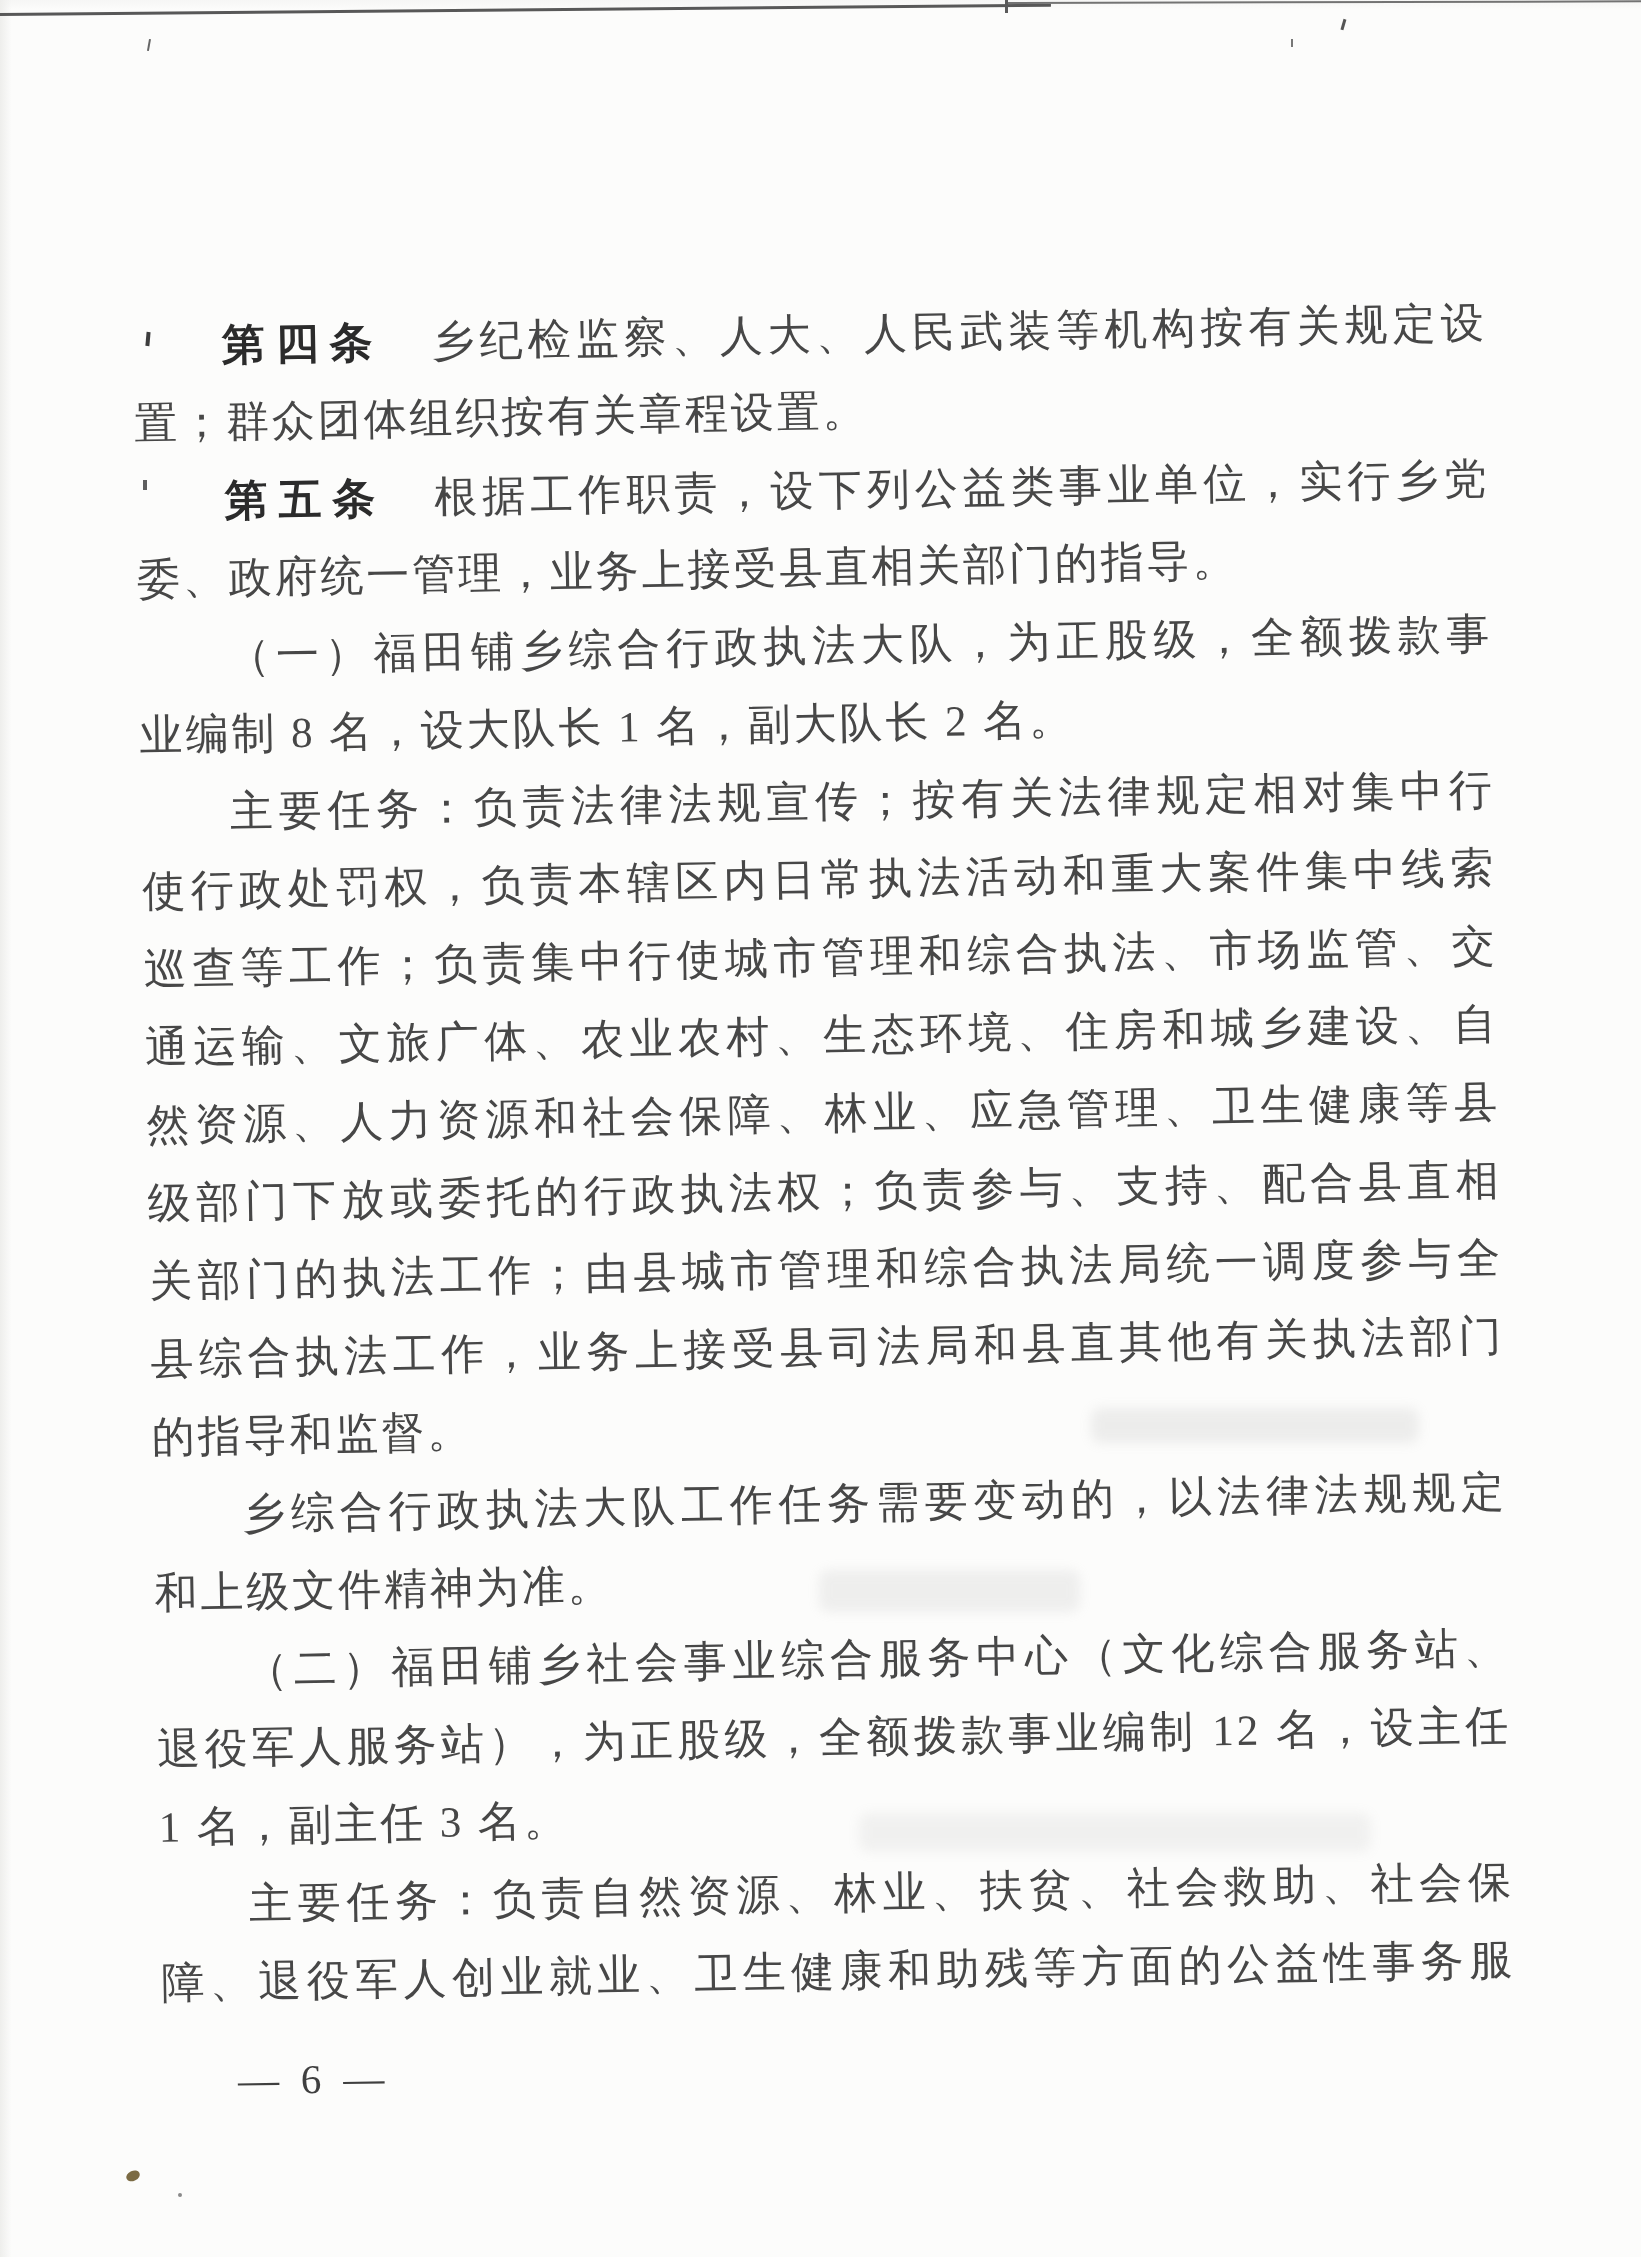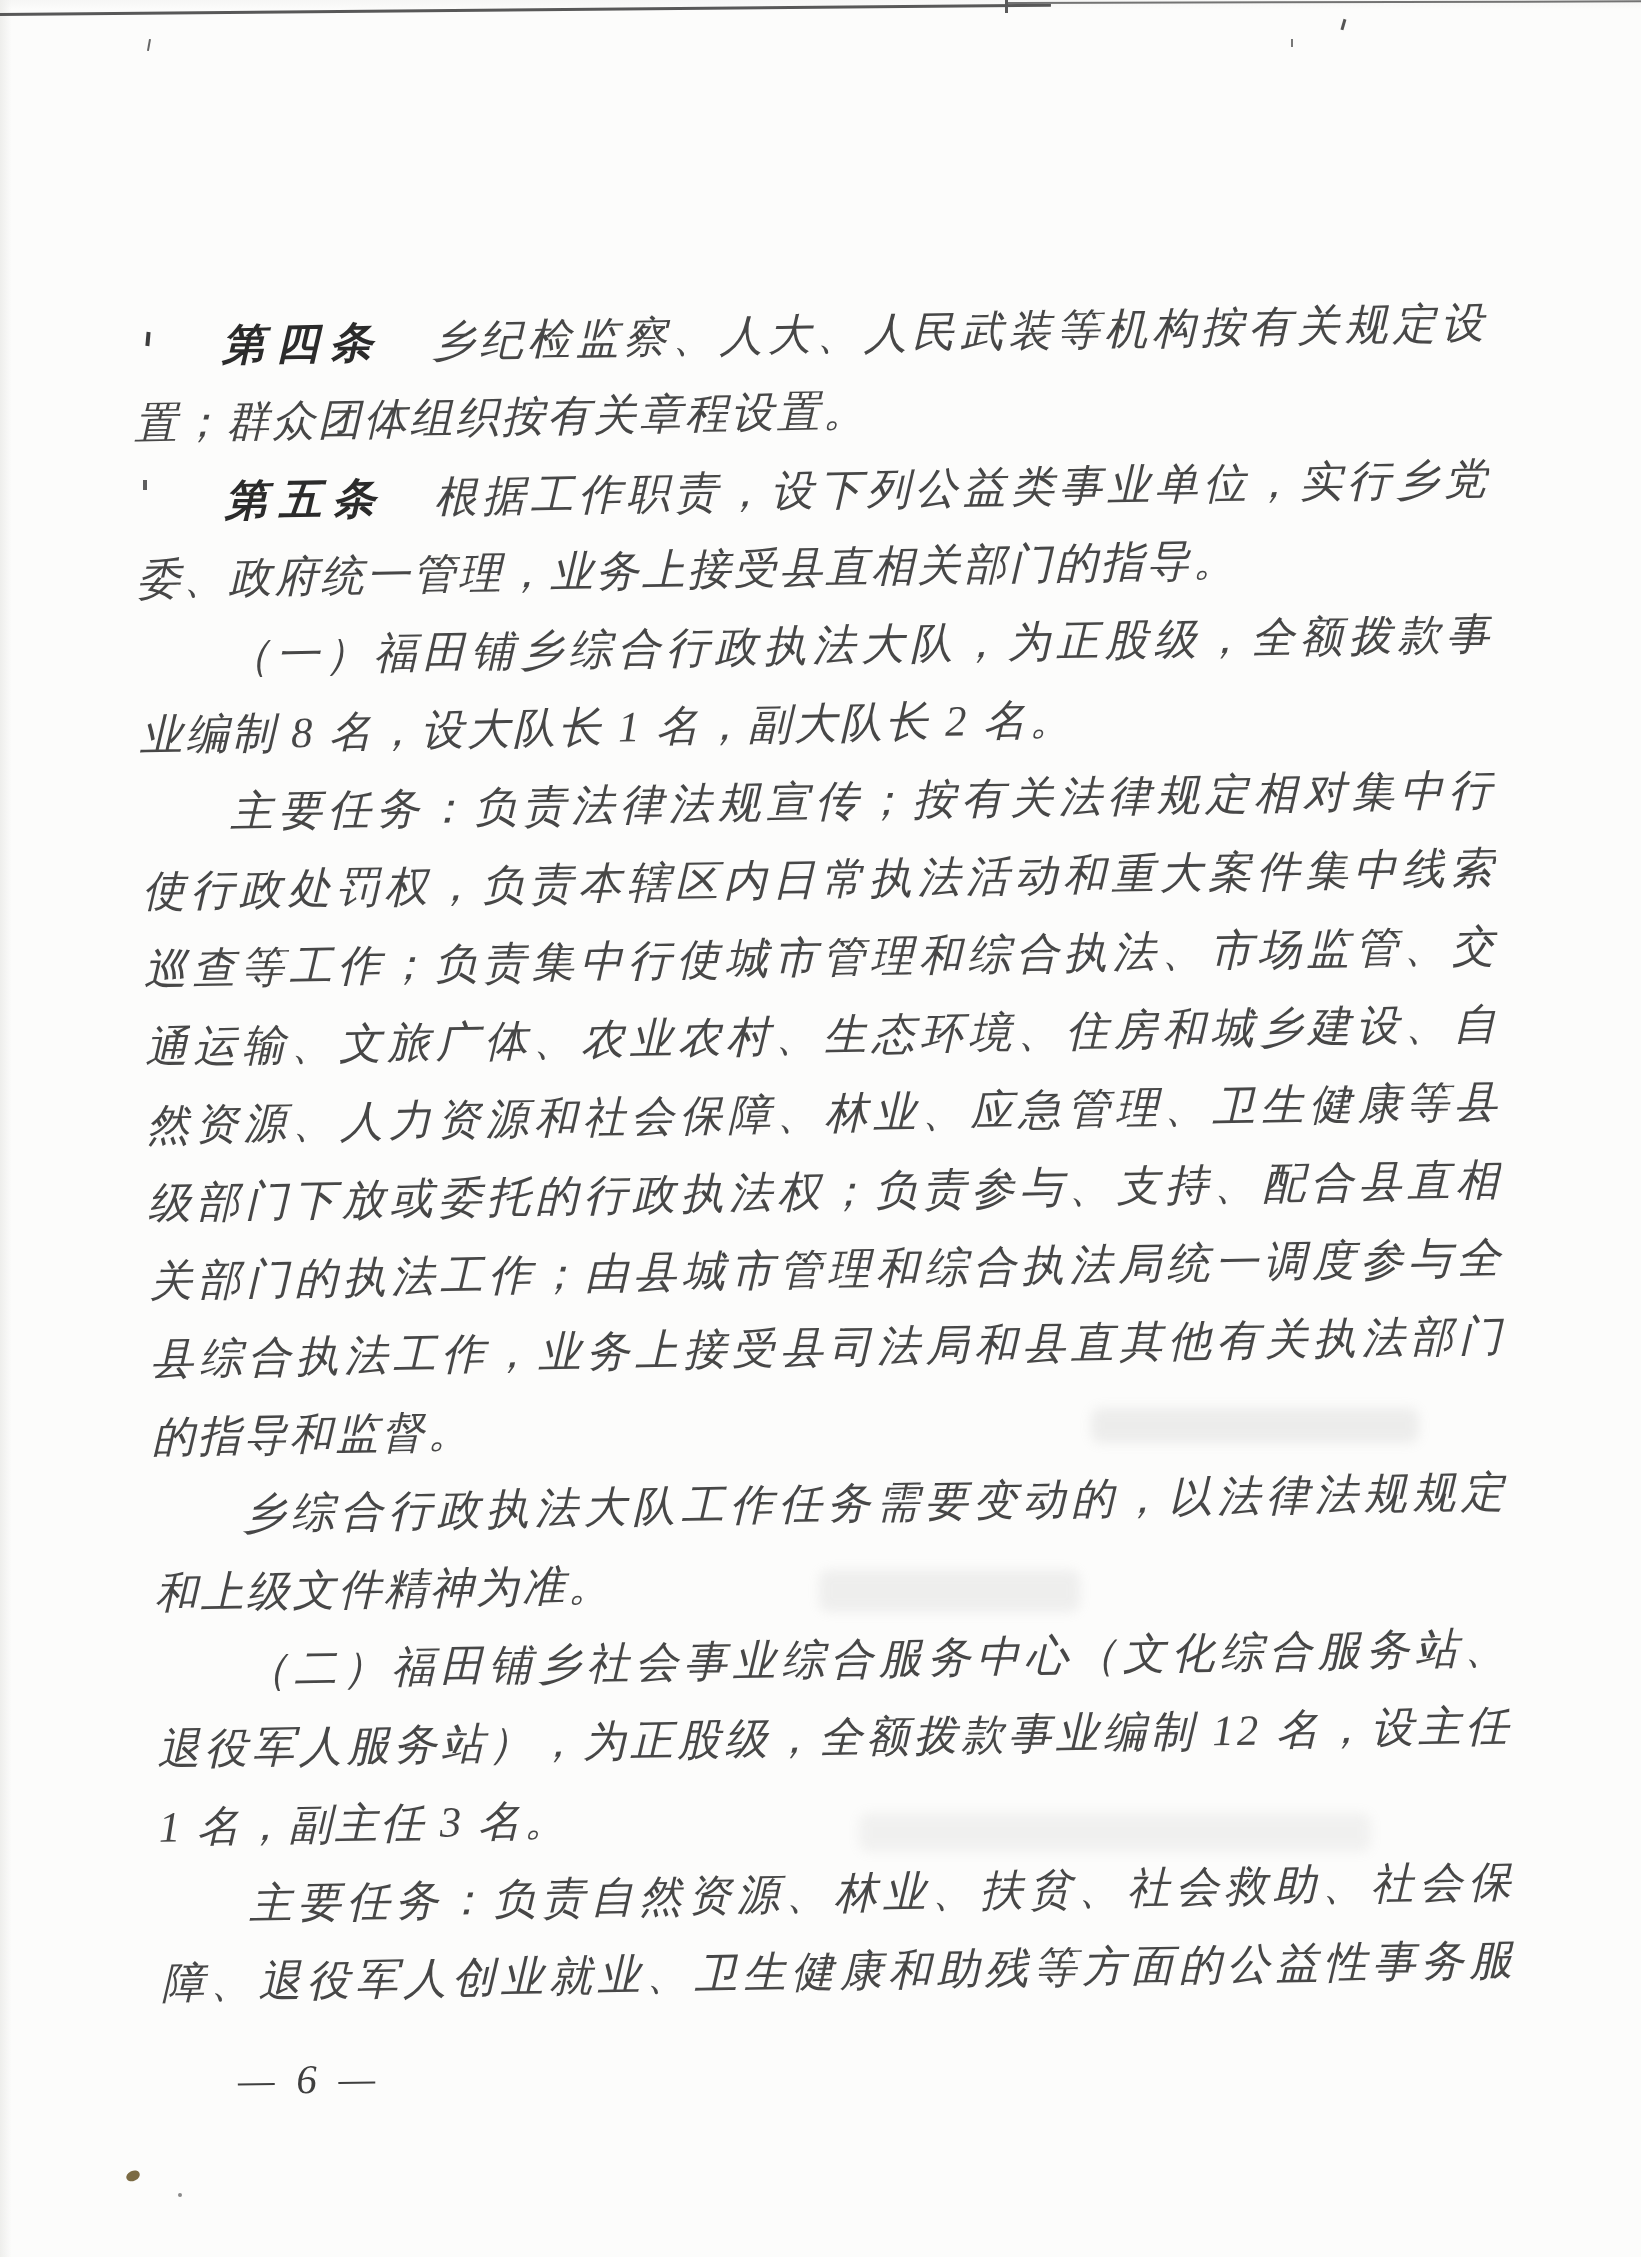--- a/index.html
+++ b/index.html
@@ -6,21 +6,20 @@
   .page{
     position:relative;
     width:1641px;height:2257px;
     margin:0 auto;
     background:
       linear-gradient(90deg,#eeeeec 0px,rgba(252,252,251,0) 11.6px),
       linear-gradient(180deg,#f6f6f5 0px,rgba(252,252,251,0) 9.7px),
       #fcfcfb;
     overflow:hidden;
     font-family:"Liberation Serif","DejaVu Serif",serif;
-    font-style:italic;
   }
   
   .edge1{position:absolute;left:-5.8px;top:12.6px;width:1057px;height:2.9px;background:#585858;transform:rotate(-0.5deg);transform-origin:left center;}
   .edge2{position:absolute;left:1006px;top:1.9px;width:647px;height:1.9px;background:#737373;transform:rotate(-0.15deg);transform-origin:left center;}
   .notch{position:absolute;left:1005px;top:0;width:2.9px;height:12.6px;background:#5a5a5a;}
   
   .doc{
     position:absolute;left:147px;top:295px;width:1354px;
     transform:rotate(-1deg);
     color:#474747;

